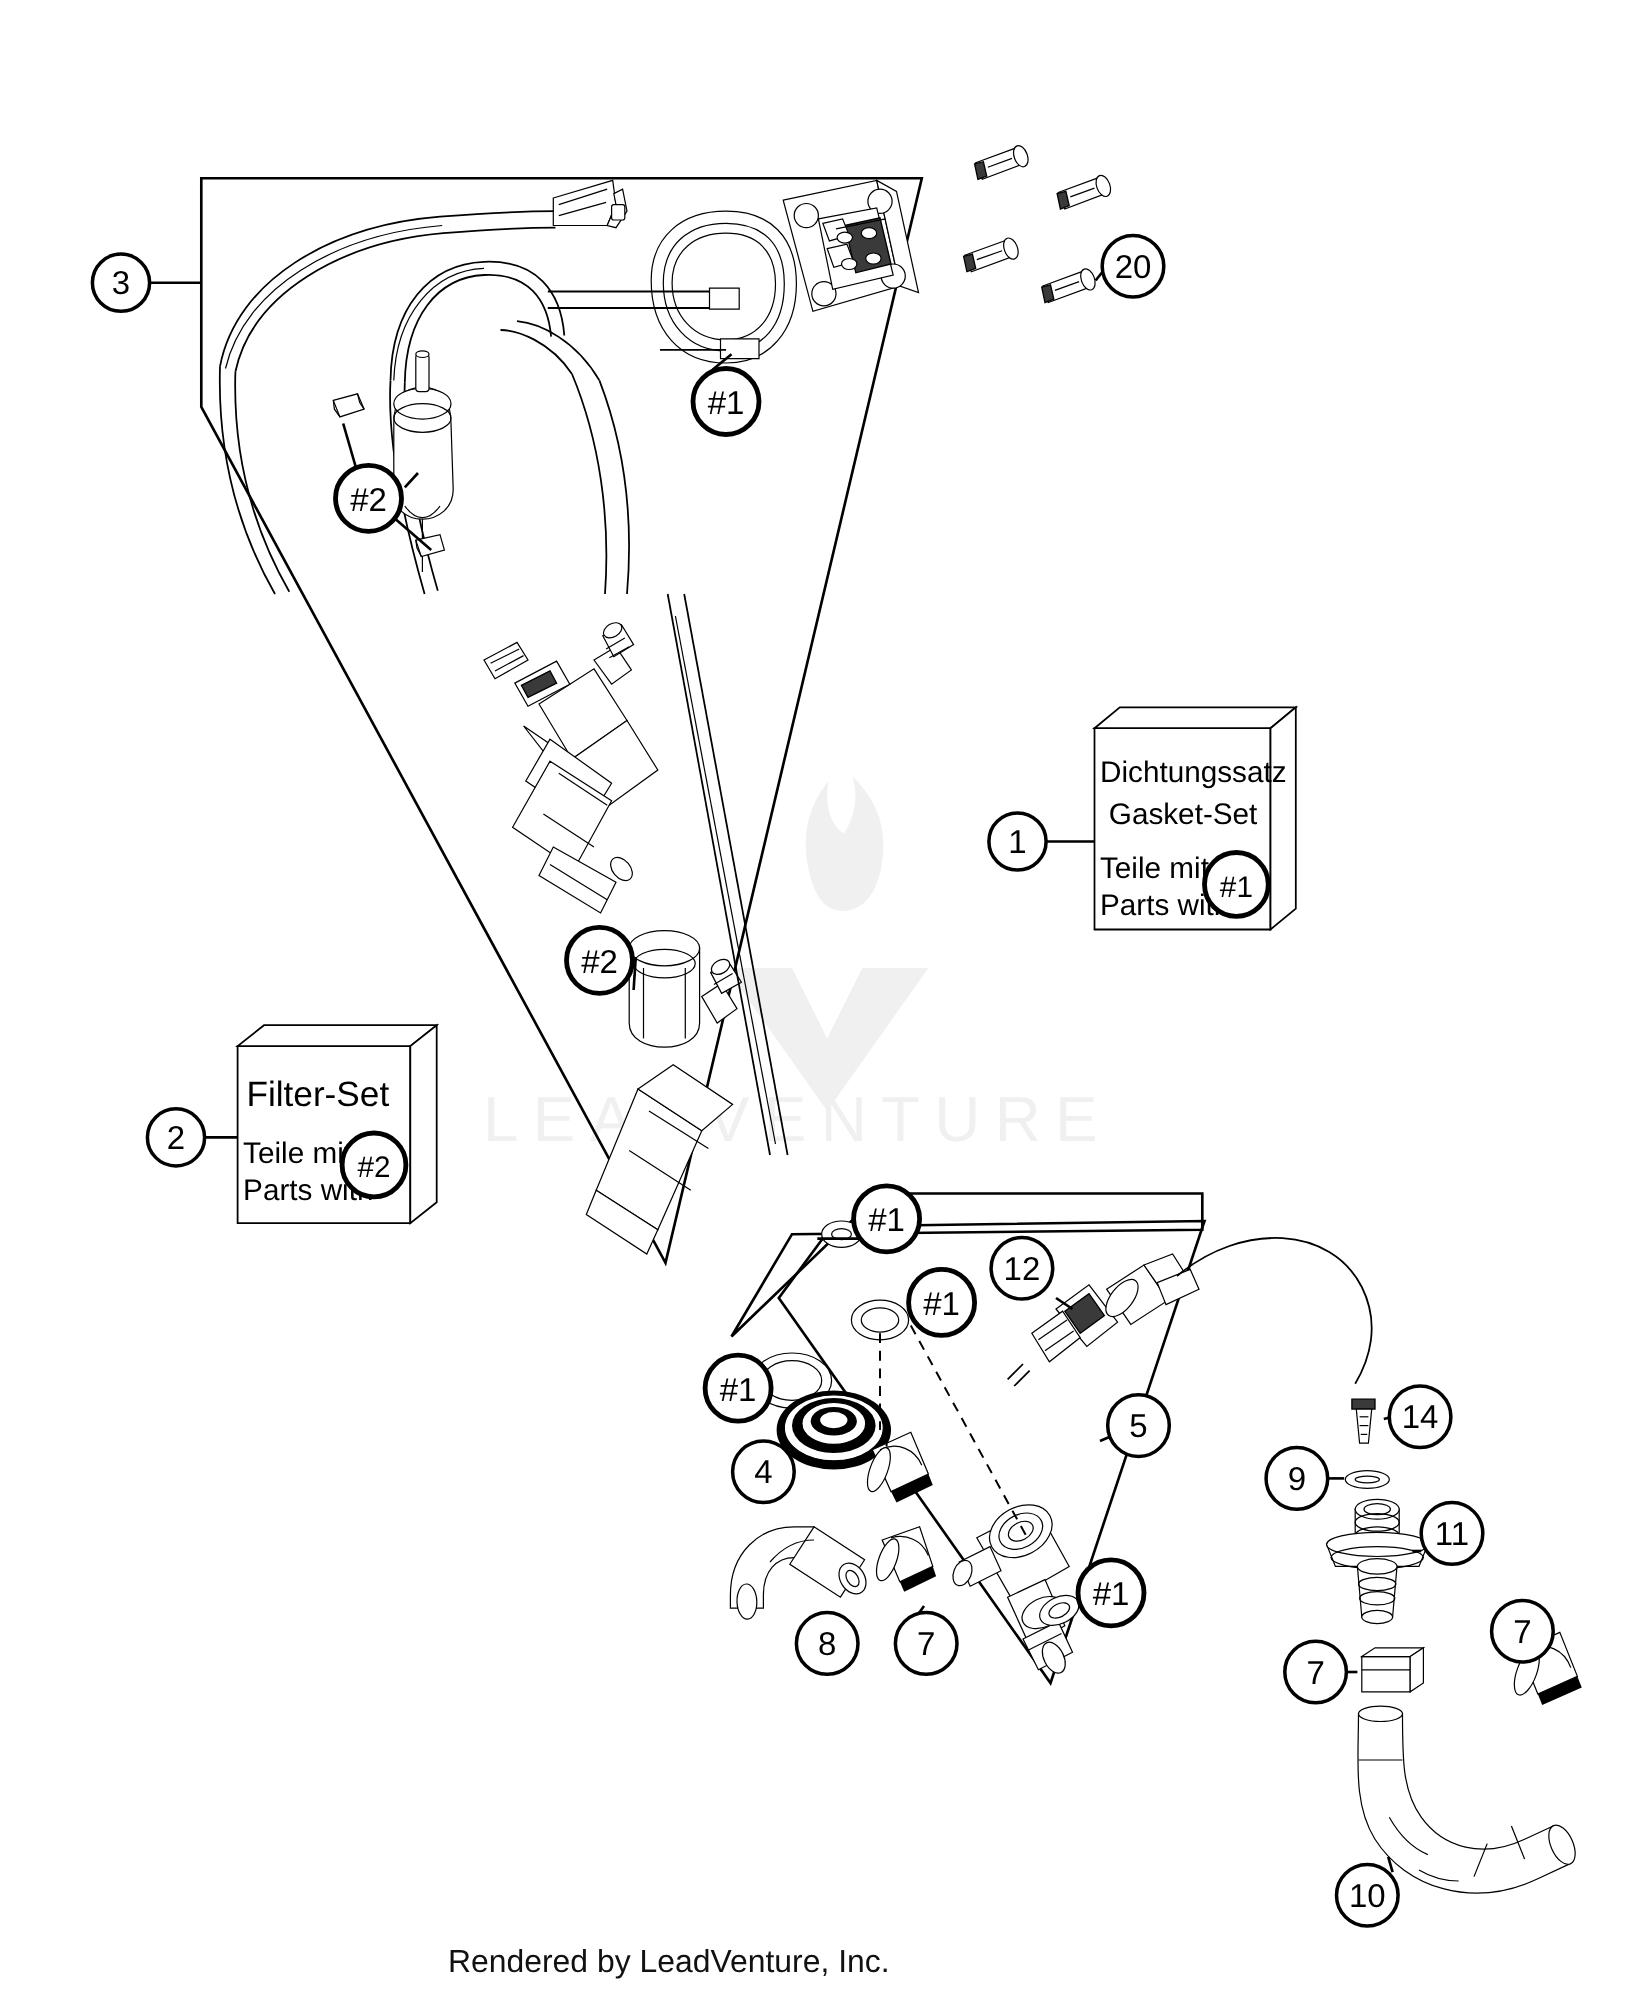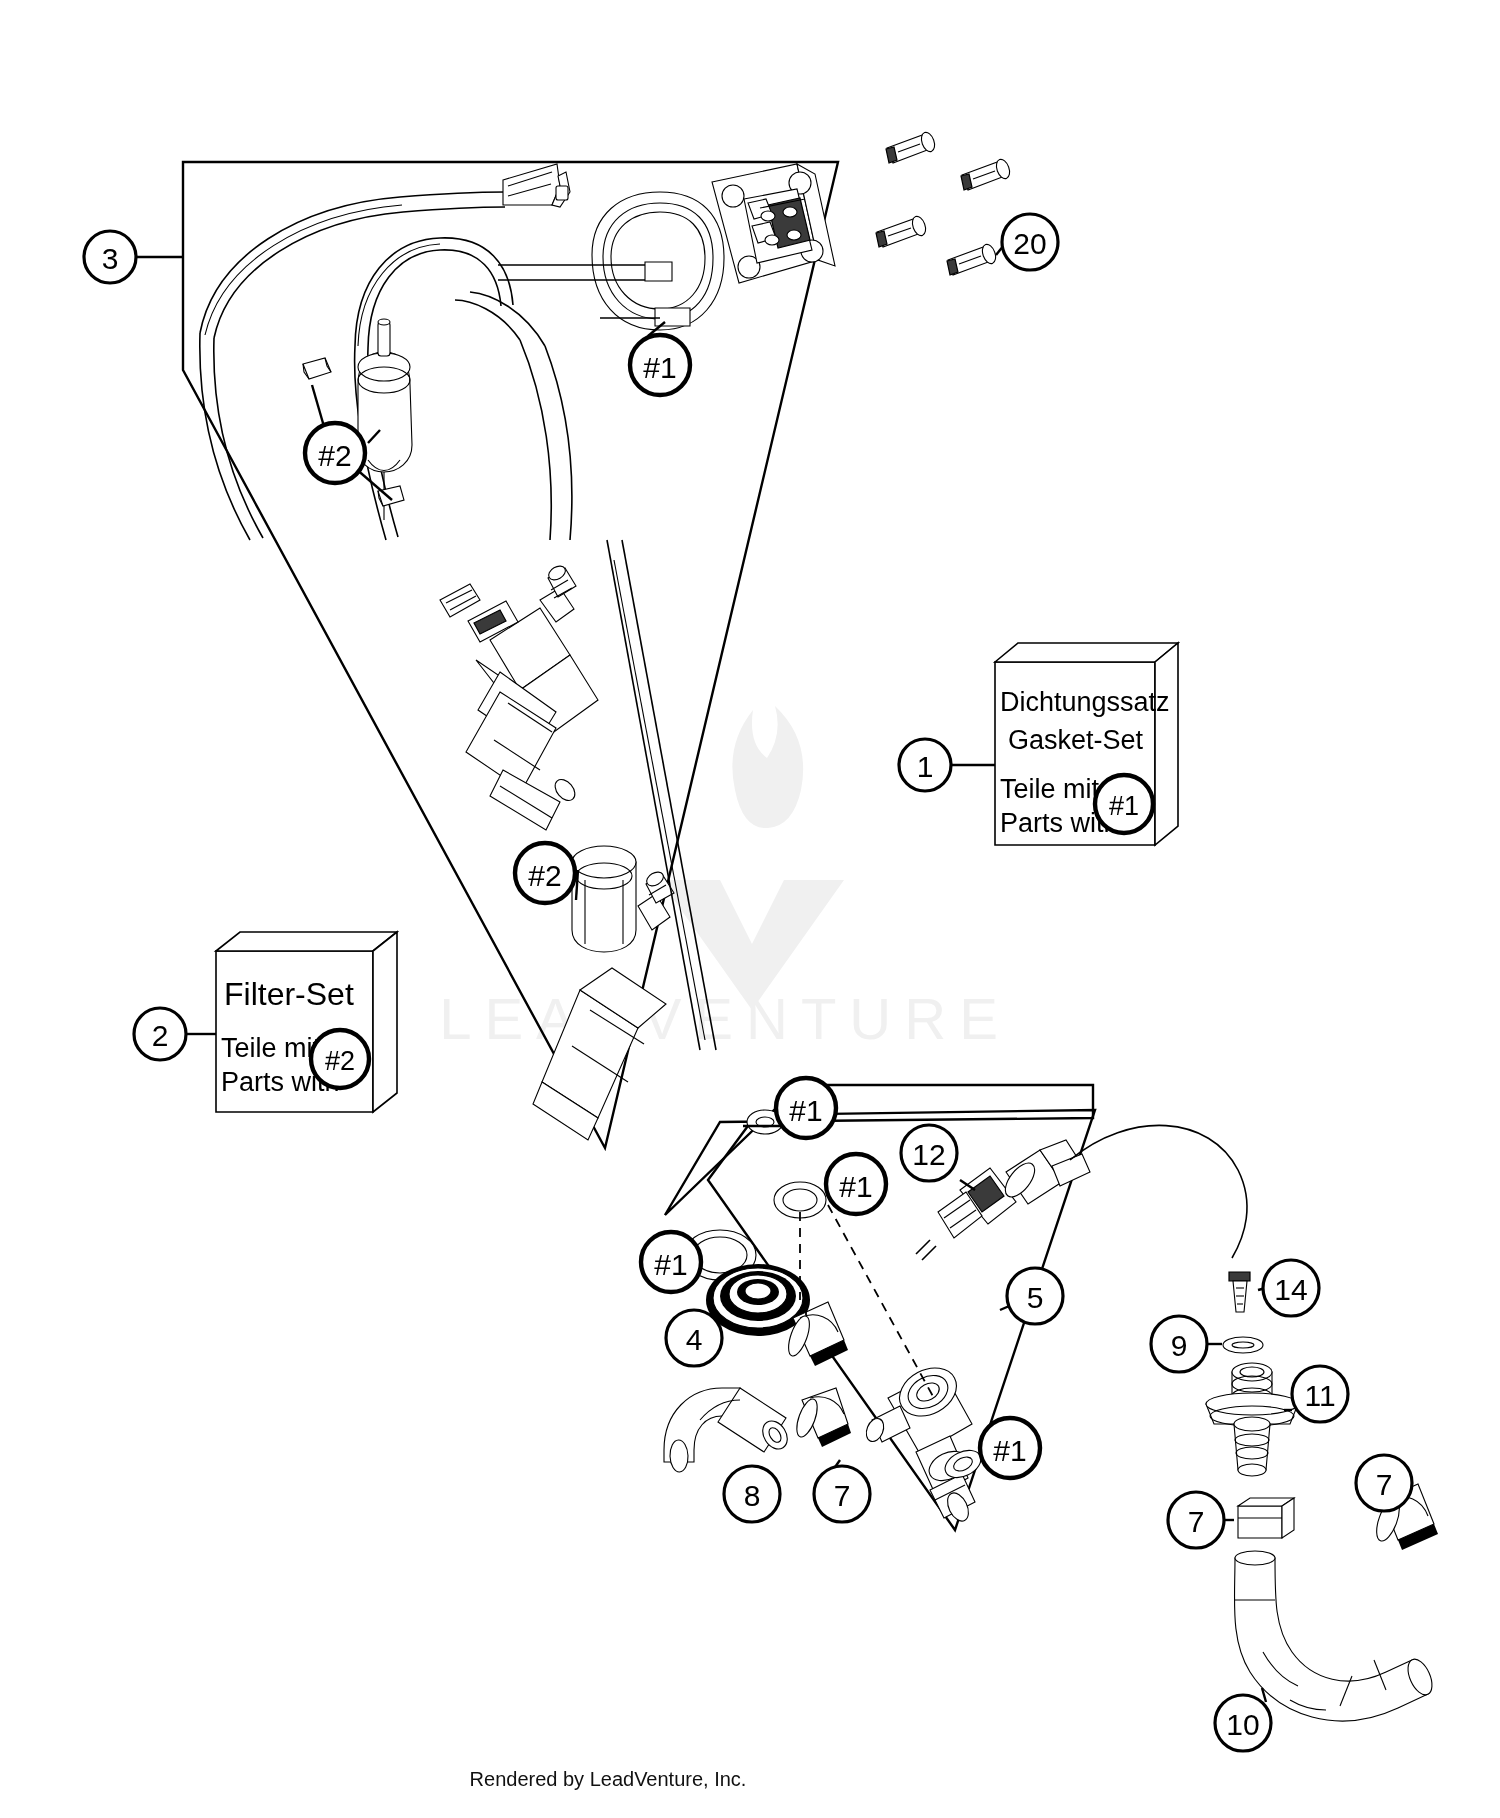--- a/index.html
+++ b/index.html
@@ -65,21 +65,21 @@
     font-size: 58px;
     text-anchor: middle;
     dominant-baseline: central;
   }
   .footer-text {
     position: absolute;
     left: 0;
     width: 1216px;
     text-align: center;
     font-family: "Liberation Sans", sans-serif;
-    font-size: 20px;
+    font-size: 29px;
     color: #111;
   }
 </style>
 </head>
 <body>
 
 <div id="diagram-root">
 
   <svg class="layer" viewBox="0 0 1500 1818">
     <g opacity="1">

